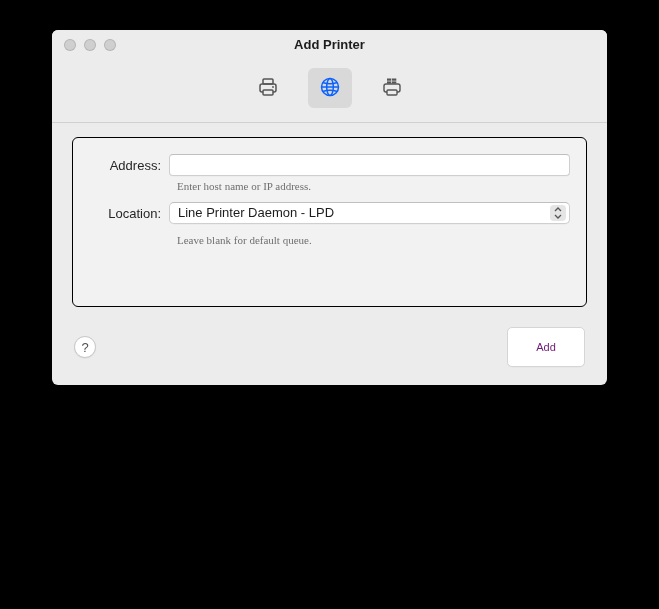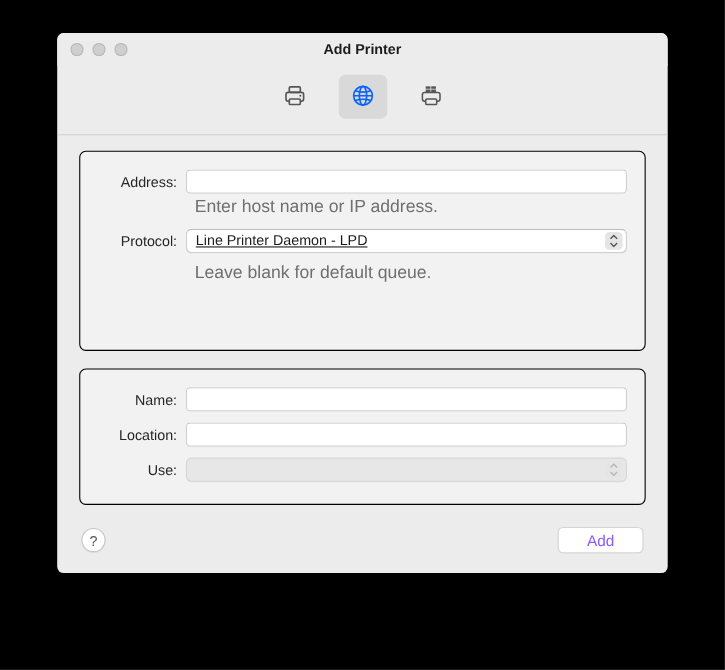--- a/index.html
+++ b/index.html
@@ -79,23 +79,24 @@
   }
   .row .label {
     width: 80px;
     text-align: right;
     padding-right: 8px;
     font-size: 13px;
     color: #262626;
   }
   .row .field { flex: 1; }
   .hint {
-    font-size: 16px;
+    font-size: 11px;
     color: #6f6f6f;
     margin: 2px 0 10px 88px;
+    font-family: Liberation Serif, serif;
   }
   input[type=text].tf {
     width: 100%;
     height: 22px;
     border: 1px solid #cfcfcf;
     border-top-color: #bfbfbf;
     border-radius: 4px;
     background: #fff;
     padding: 0 6px;
     font-size: 13px;
@@ -112,21 +113,20 @@
     border: 1px solid #cfcfcf;
     border-top-color: #bfbfbf;
     border-radius: 5px;
     background: #fff;
     padding: 0 22px 0 8px;
     font-size: 13px;
     line-height: 20px;
     position: relative;
     cursor: default;
     box-shadow: 0 0.5px 0 rgba(0,0,0,.05);
-    text-decoration: underline;
   }
   .select.disabled {
     background: #e7e7e7;
     color: #9a9a9a;
     border-color: #d6d6d6;
   }
   .stepper {
     position: absolute;
     right: 3px; top: 2px;
     width: 16px; height: 16px;
@@ -148,26 +148,26 @@
     border: 1px solid #c8c8c8;
     background: #fff;
     display: flex; align-items: center; justify-content: center;
     font-size: 13px; color: #505050;
     cursor: pointer;
     box-shadow: 0 0.5px 1px rgba(0,0,0,.08);
   }
   .spacer { flex: 1; }
   .btn {
     min-width: 78px;
-    height: 24px;
+    height: 40px;
     border-radius: 5px;
     border: 1px solid #d5d5d5;
     background: #fff;
-    font-size: 14px;
-    color: #8b5cf6;
+    font-size: 11px;
+    color: #701a75;
     padding: 0 14px;
     cursor: default;
     box-shadow: 0 0.5px 0 rgba(0,0,0,.04);
   }
 </style>
 </head>
 <body>
 
 <div class="window">
 
@@ -223,65 +223,37 @@
     <div class="panel top">
       <div class="row">
         <div class="label">Address:</div>
         <div class="field">
           <input type="text" class="tf" value="" style="">
         </div>
       </div>
       <div class="hint">Enter host name or IP address.</div>
 
       <div class="row" style="margin-bottom:10px;">
-        <div class="label">Protocol:</div>
+        <div class="label">Location:</div>
         <div class="field">
           <div class="select">
             <span>Line Printer Daemon - LPD</span>
             <span class="stepper">
               <svg width="8" height="12" viewBox="0 0 8 12">
                   <path d="M1 4 L4 1 L7 4" stroke="#555" stroke-width="1.3" fill="none"></path>
                   <path d="M1 8 L4 11 L7 8" stroke="#555" stroke-width="1.3" fill="none"></path>
                 </svg>
             </span>
           </div>
         </div>
       </div>
 
       <div class="hint" style="margin-bottom:0;">Leave blank for default queue.</div>
     </div>
 
-    <div class="panel">
-      <div class="row" style="margin-bottom:10px;">
-        <div class="label">Name:</div>
-        <div class="field">
-          <input type="text" class="tf disabled" disabled="" value="" style="">
-        </div>
-      </div>
-      <div class="row" style="margin-bottom:10px;">
-        <div class="label">Location:</div>
-        <div class="field">
-          <input type="text" class="tf disabled" disabled="" value="" style="">
-        </div>
-      </div>
-      <div class="row">
-        <div class="label">Use:</div>
-        <div class="field">
-          <div class="select disabled">
-            <span></span>
-            <span class="stepper disabled">
-              <svg width="8" height="12" viewBox="0 0 8 12">
-                  <path d="M1 4 L4 1 L7 4" stroke="#888" stroke-width="1.3" fill="none"></path>
-                  <path d="M1 8 L4 11 L7 8" stroke="#888" stroke-width="1.3" fill="none"></path>
-                </svg>
-            </span>
-          </div>
-        </div>
-      </div>
-    </div>
 
     <div class="footer">
       <div class="help">
         <span>?</span>
       </div>
       <div class="spacer"></div>
       <button class="btn" disabled="">Add</button>
     </div>
 
   </div>

